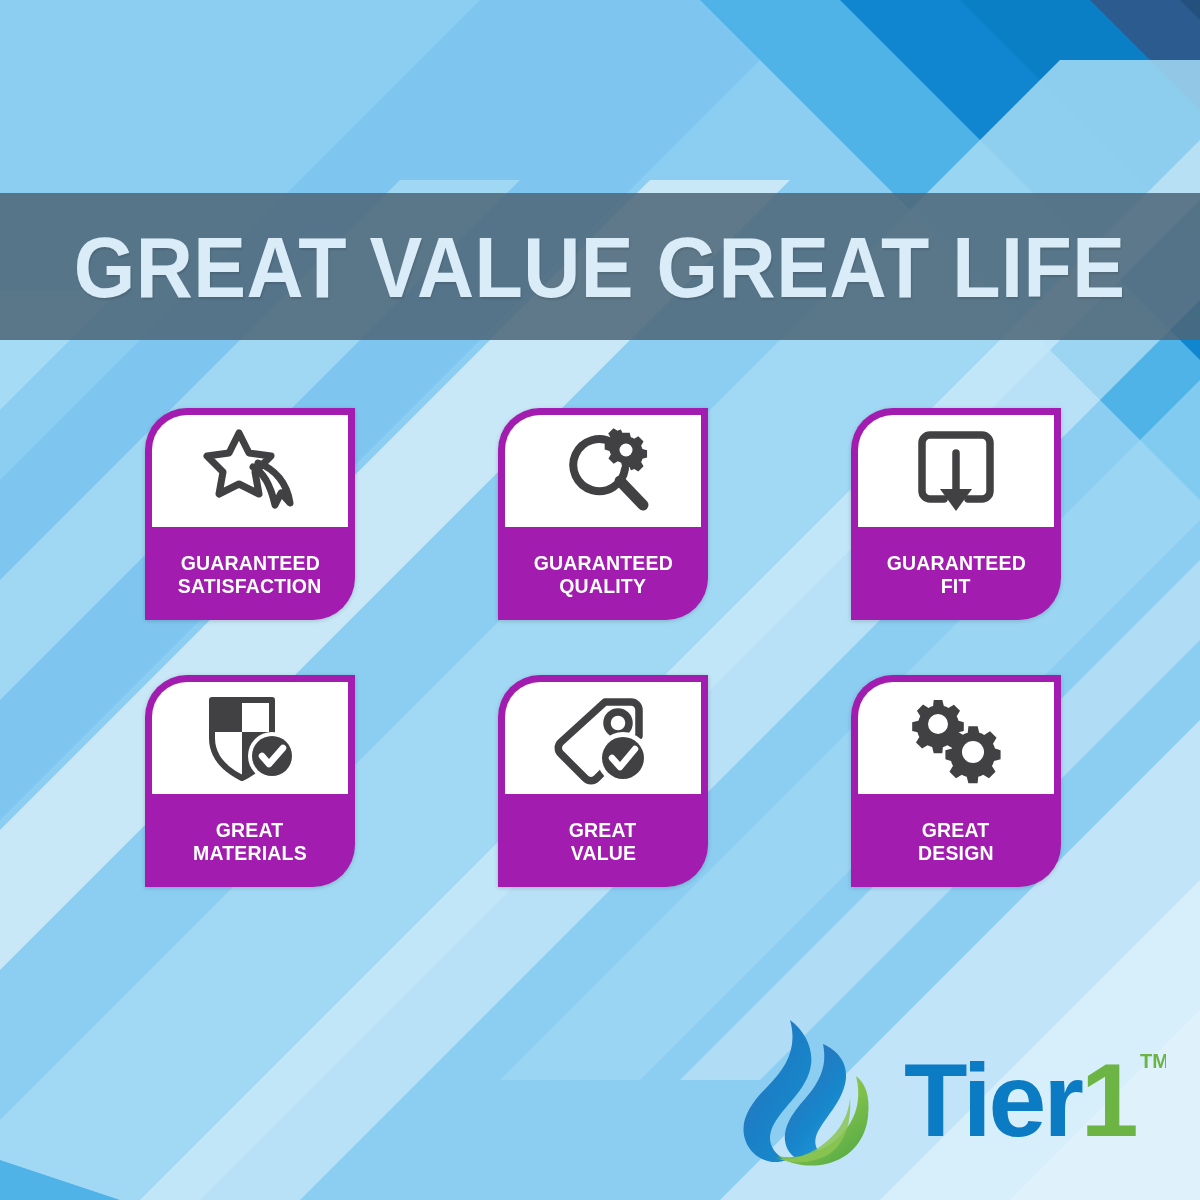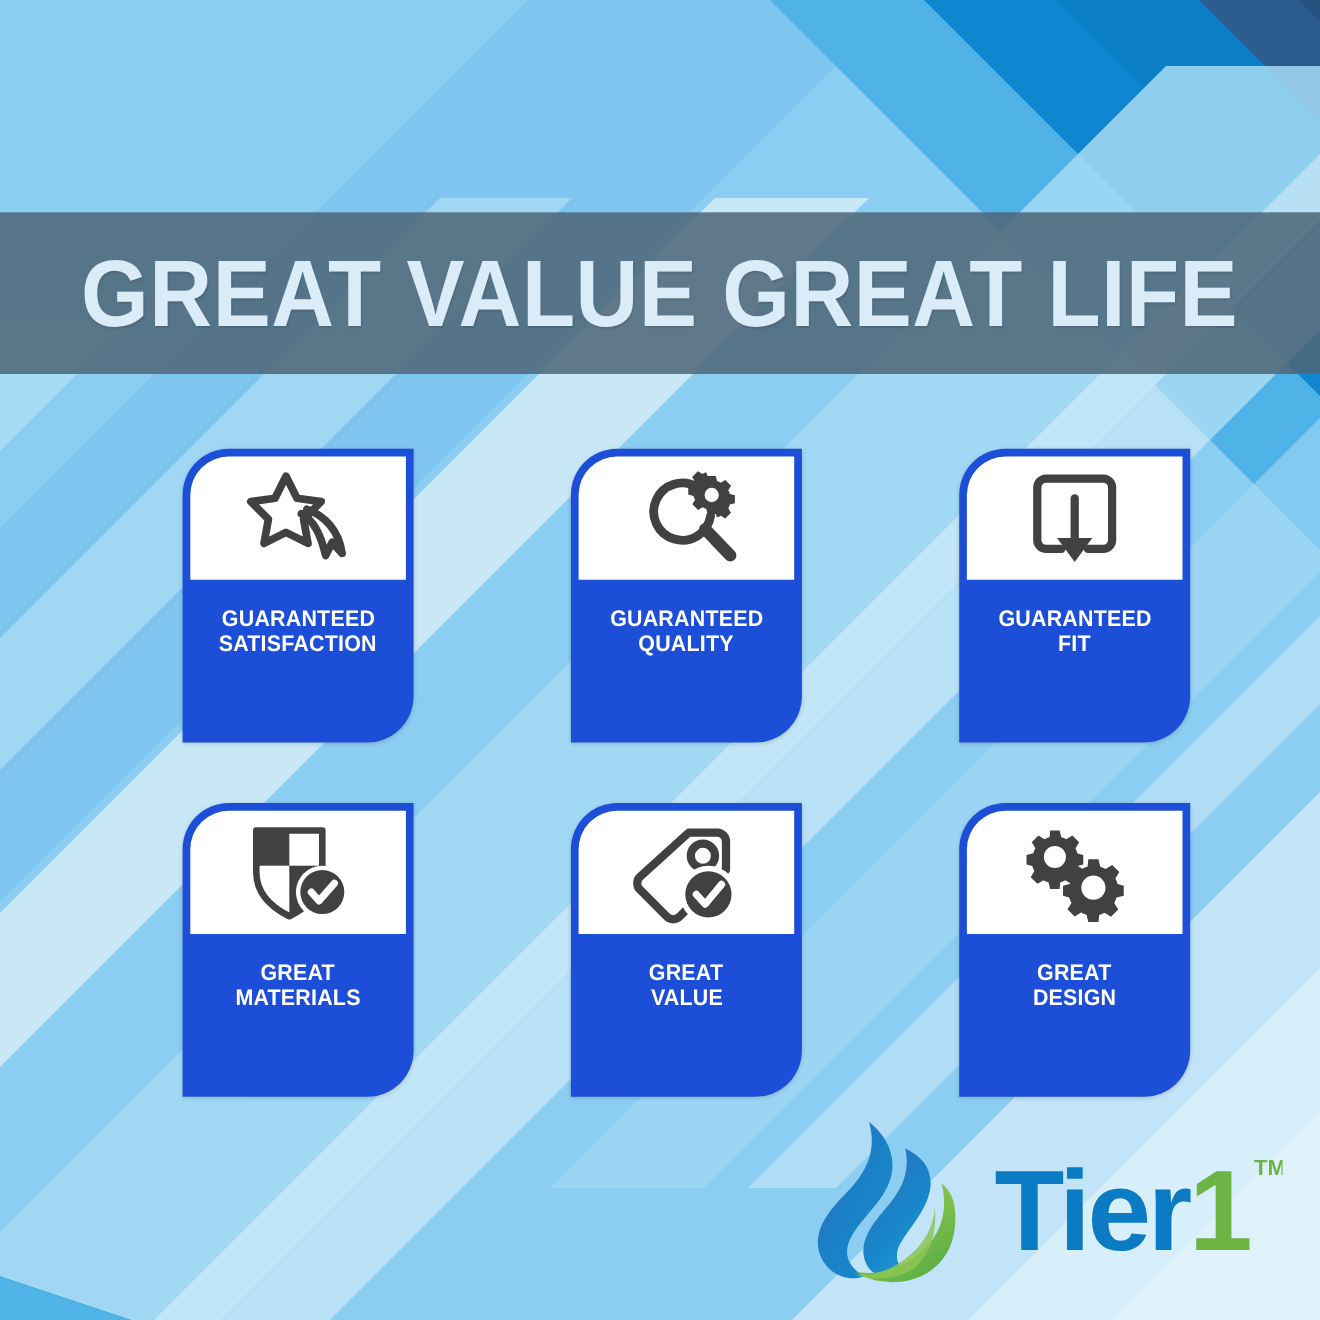--- a/index.html
+++ b/index.html
@@ -59,26 +59,25 @@
     z-index:6;
     display:grid;
     grid-template-columns:repeat(3, 210px);
     grid-column-gap:143px;
     grid-row-gap:55px;
   }
 
   .badge {
     position:relative;
     width:210px;
-    height:267px;
-    background:#1d4ed8;
+    height:212px;
+    background:#a21caf;
     border-radius:42px 0 42px 0;
     overflow:hidden;
     filter:drop-shadow(0 1px 2px rgba(0,0,0,0.18));
-    margin-left:21px;
   }
   .badge-panel {
     position:absolute;
     left:7px;
     top:7px;
     right:7px;
     height:112px;
     background:#ffffff;
     border-radius:35px 0 0 0;
     display:flex;

